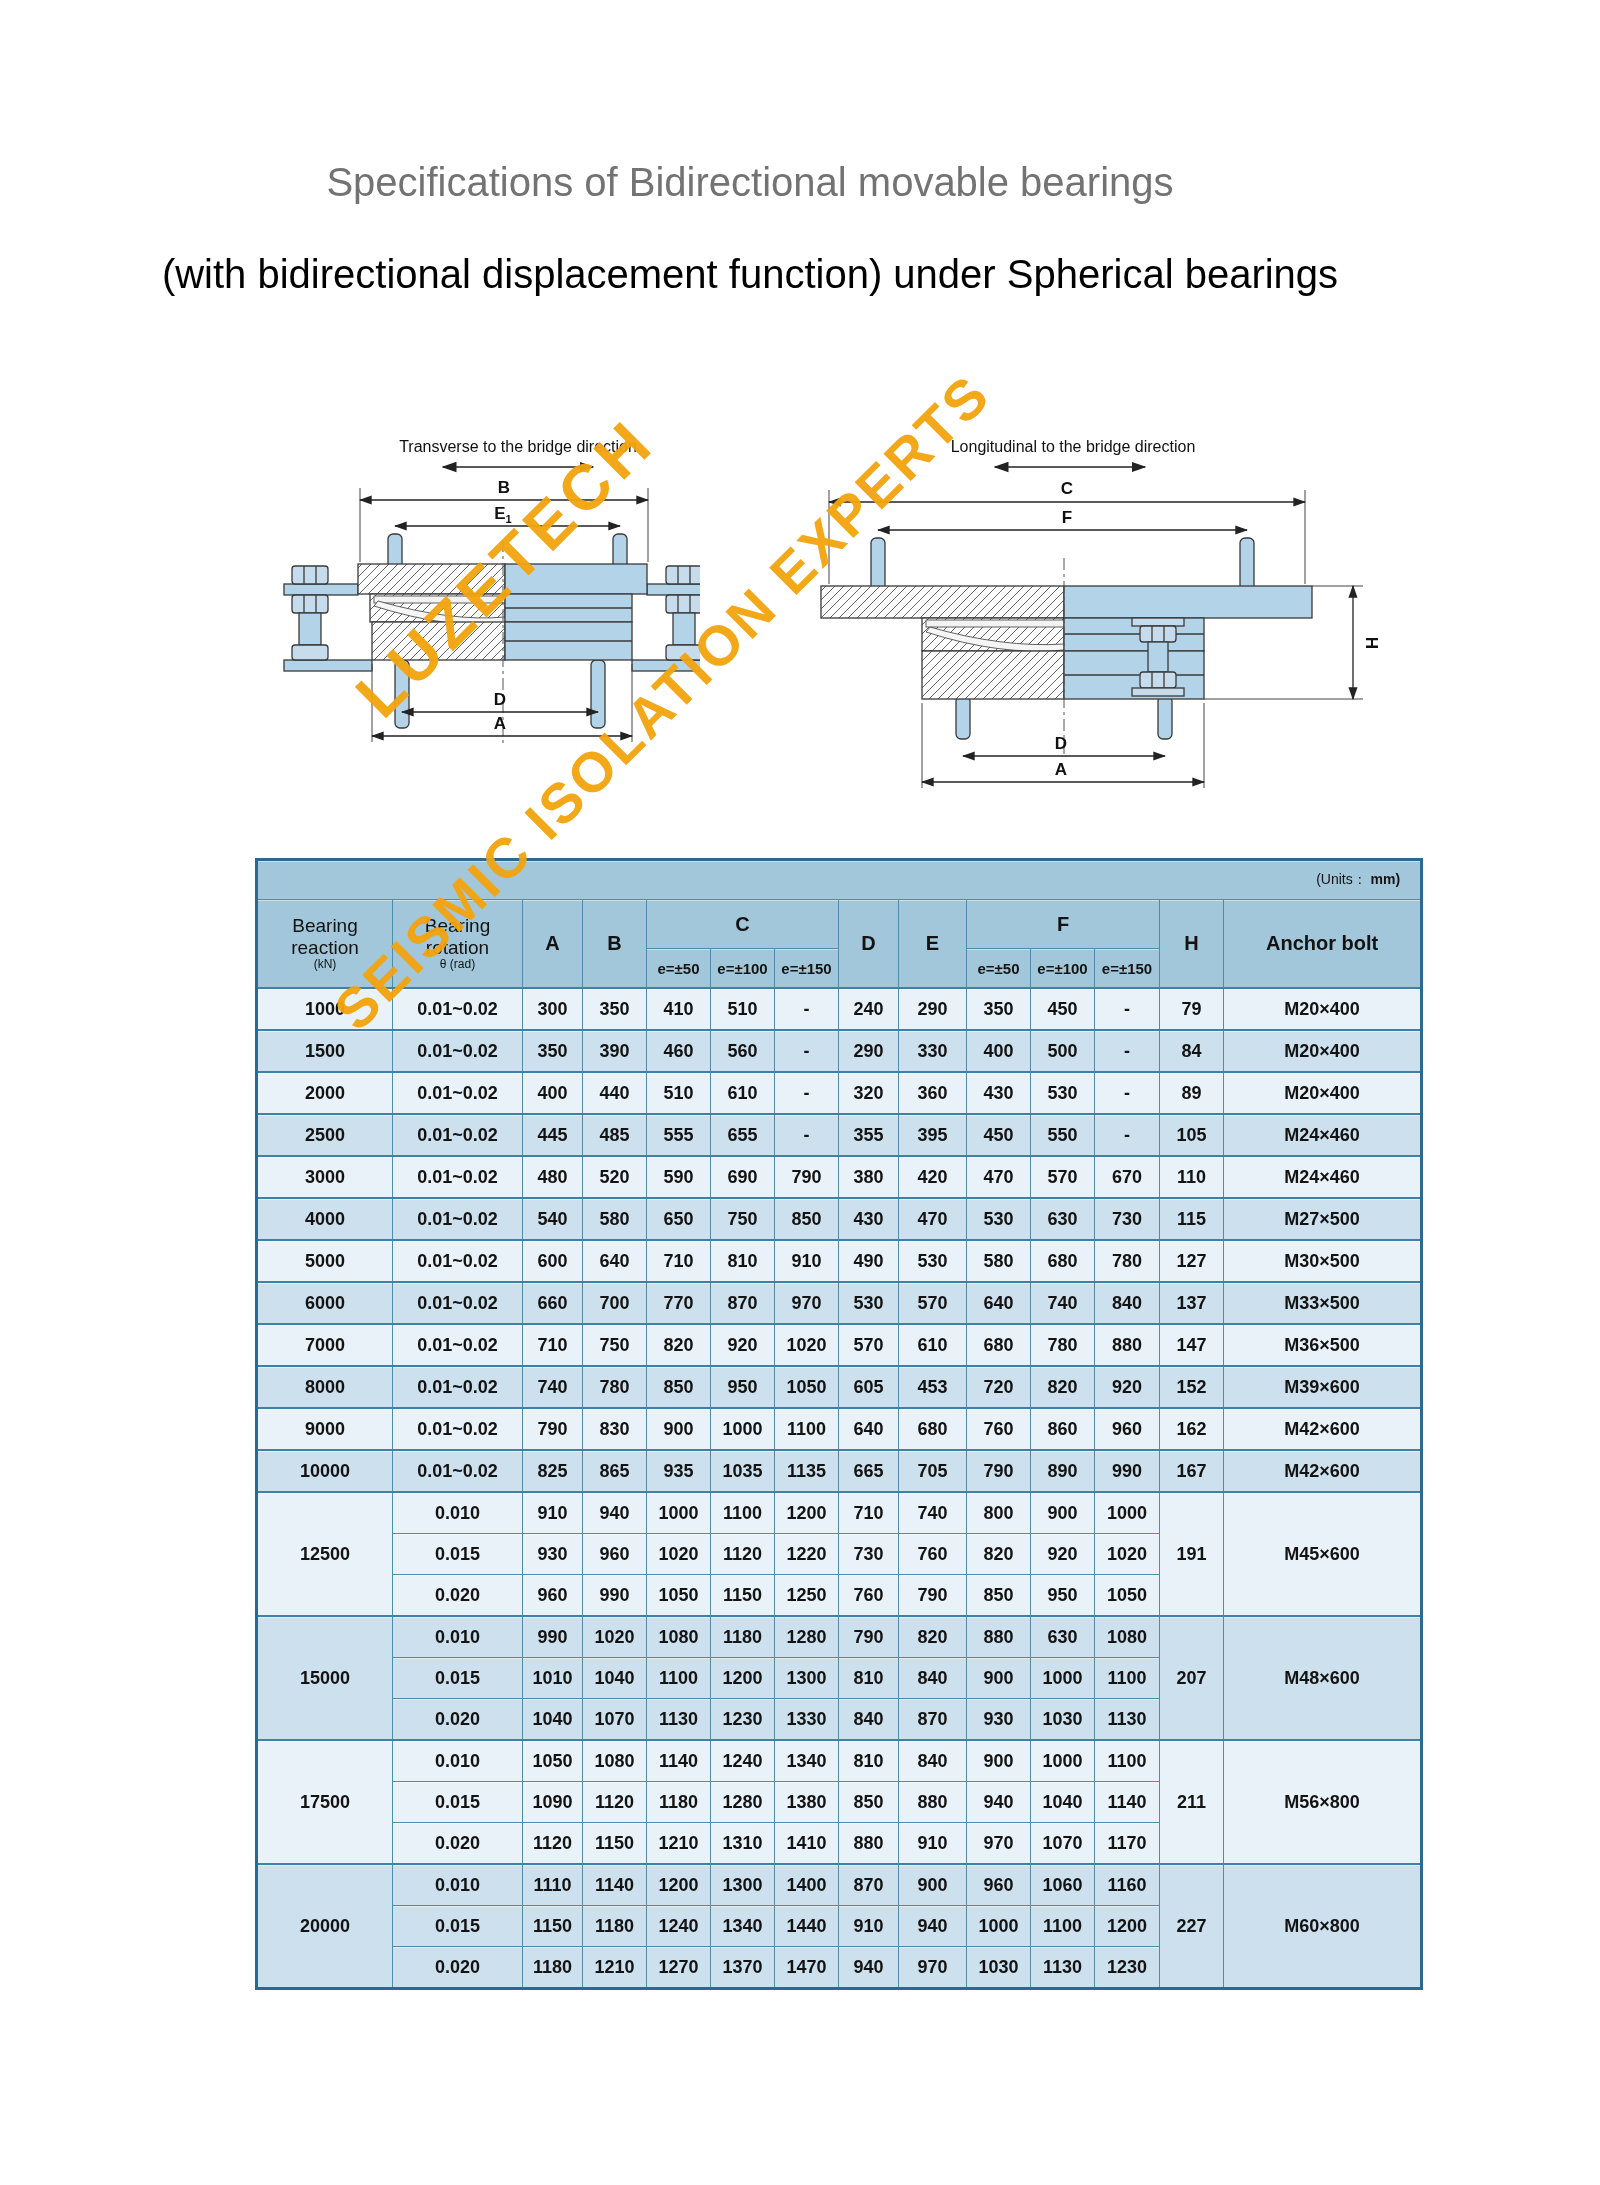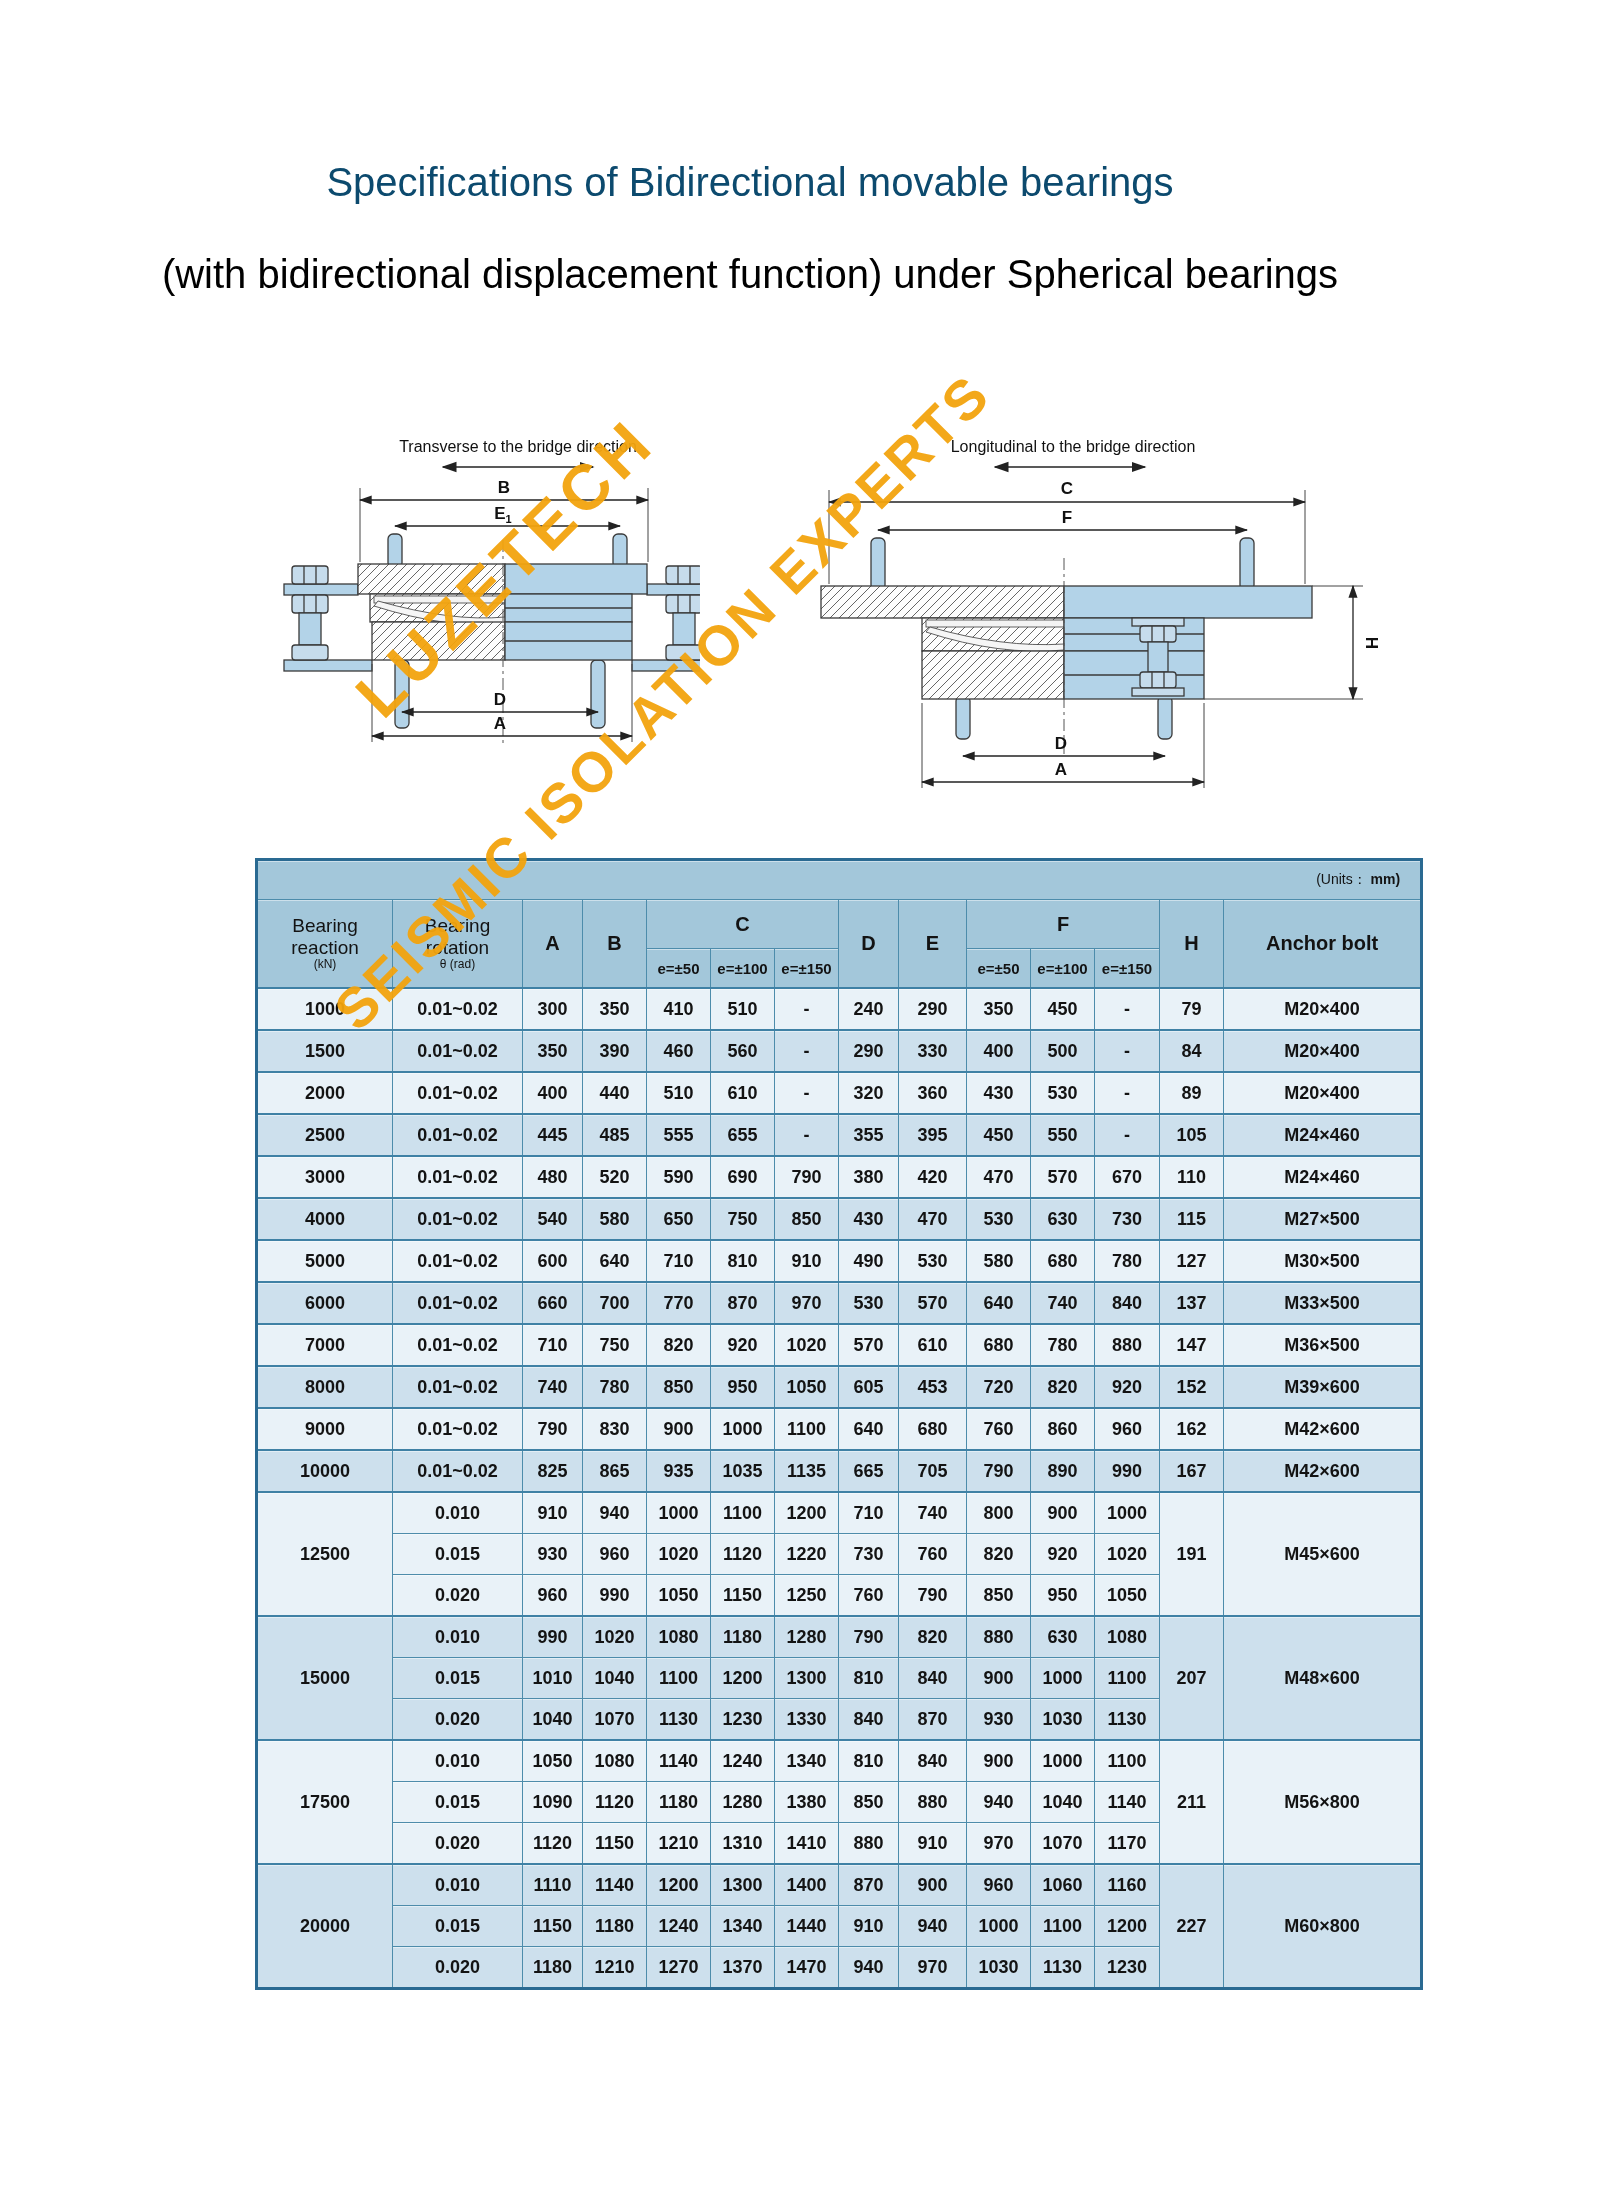--- a/index.html
+++ b/index.html
@@ -1,20 +1,20 @@
 <!DOCTYPE html>
 <html><head>
 <meta charset="utf-8">
 <style>
   html,body{margin:0;padding:0;background:#fff;}
   #page{position:relative;width:1600px;height:2185px;background:#ffffff;overflow:hidden;
         font-family:"Liberation Sans", sans-serif;color:#111;}
   
   .title-wrap{position:absolute;left:0;top:0;width:1500px;text-align:center;}
-  .title-line1{position:absolute;top:160px;left:0;width:100%;font-size:40px;color:#0c4a6e;}
+  .title-line1{position:absolute;top:160px;left:0;width:100%;font-size:40px;color:#737373;}
   .title-line2{position:absolute;top:252px;left:0;width:100%;font-size:40px;color:#000;}
   
   svg text{font-family:"Liberation Sans", sans-serif;}
   .dia{position:absolute;}
   .dim-label{font-size:17px;font-weight:bold;fill:#111;}
   .cap-label{font-size:16px;fill:#111;}
   
   .wm{position:absolute;white-space:nowrap;font-weight:bold;z-index:50;
       transform:translate(-50%,-50%) rotate(-45deg);opacity:.95;}
   .wm1{left:505px;top:568px;font-size:64px;letter-spacing:6px;}

